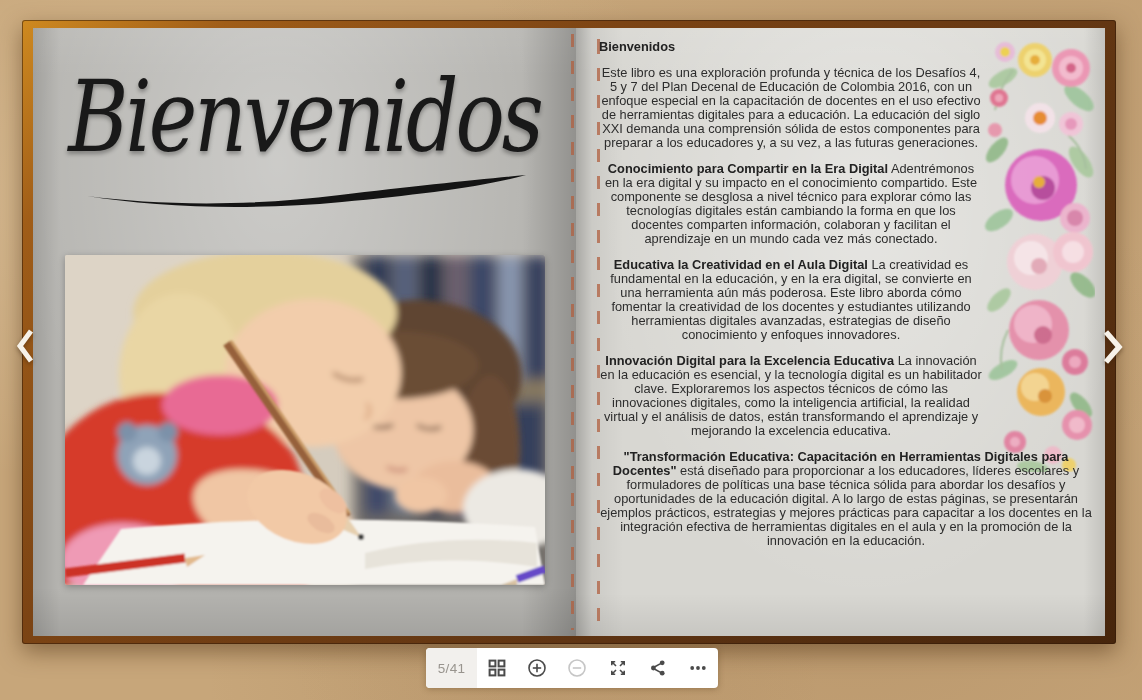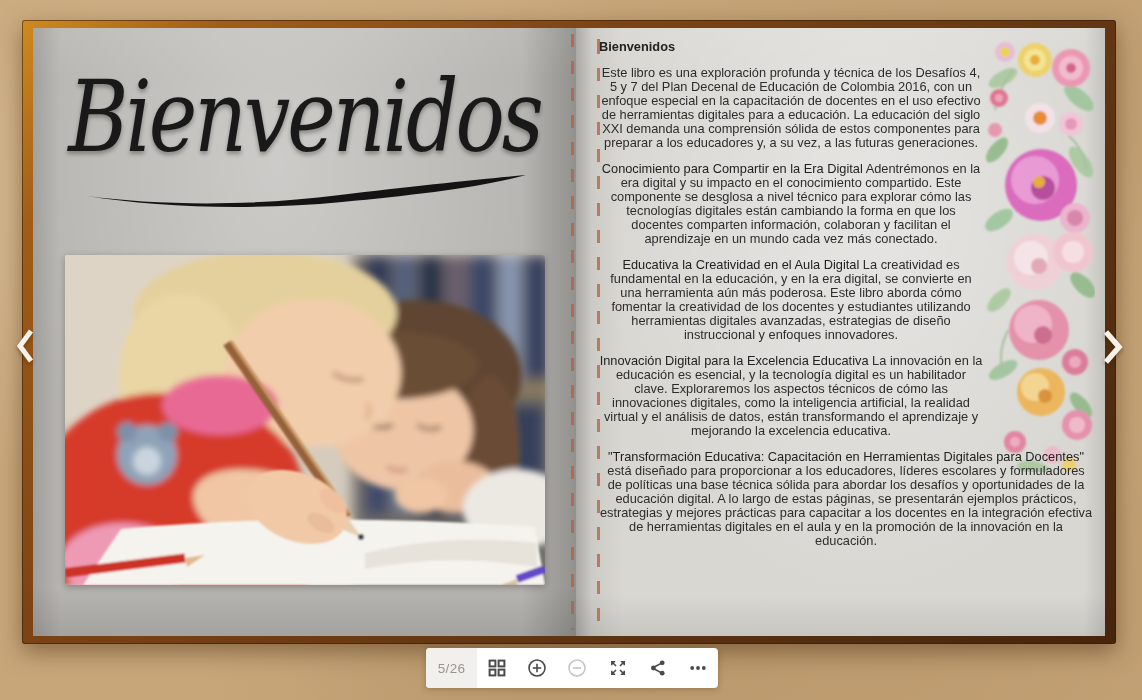--- a/index.html
+++ b/index.html
@@ -58,21 +58,21 @@
     box-shadow:0 2px 7px rgba(0,0,0,.28);
   }
   
   .rp-text{
     position:absolute;left:23px;top:12px;width:494px;
     font-size:12.8px;line-height:14px;color:#2d2d2d;
   }
   .rp-text h3{margin:0 0 12px 0;font-size:12.8px;line-height:14px;font-weight:bold;color:#222;}
   .rp-text p{margin:0 0 12px 0;text-align:center;}
   .rp-text p.narrow{max-width:384px;}
-  .rp-text b{font-weight:normal;color:#222;}
+  .rp-text b{font-weight:bold;color:#222;}
   .floral{position:absolute;right:10px;top:2px;pointer-events:none;}
   
   .nav-arrow{position:absolute;cursor:pointer;filter:drop-shadow(0 2px 2px rgba(60,35,10,.45));}
   .nav-prev{left:14px;top:327px;}
   .nav-next{left:1100px;top:328px;}
   
   .toolbar{
     position:absolute;left:426px;top:648px;width:292px;height:40px;
     background:#ffffff;border-radius:4px;display:flex;align-items:stretch;
     box-shadow:0 1px 6px rgba(90,60,25,.38);
@@ -237,21 +237,21 @@
           <circle cx="32" cy="412" r="5" fill="#f0a8c0"></circle>
         <circle cx="70" cy="425" r="9" fill="#f0b8c8"></circle>
         <circle cx="86" cy="435" r="7" fill="#f0d060"></circle>
       </g>
     </svg>
 
     <div class="rp-text">
       <h3>Bienvenidos</h3>
       <p class="narrow"><b></b> <span>Este libro es una exploración profunda y técnica de los Desafíos 4, 5 y 7 del Plan Decenal de Educación de Colombia 2016, con un enfoque especial en la capacitación de docentes en el uso efectivo de herramientas digitales para a educación. La educación del siglo XXI demanda una comprensión sólida de estos componentes para preparar a los educadores y, a su vez, a las futuras generaciones.</span></p>
       <p class="narrow"><b>Conocimiento para Compartir en la Era Digital</b> <span>Adentrémonos en la era digital y su impacto en el conocimiento compartido. Este componente se desglosa a nivel técnico para explorar cómo las tecnologías digitales están cambiando la forma en que los docentes comparten información, colaboran y facilitan el aprendizaje en un mundo cada vez más conectado.</span></p>
-      <p class="narrow"><b>Educativa la Creatividad en el Aula Digital</b> <span>La creatividad es fundamental en la educación, y en la era digital, se convierte en una herramienta aún más poderosa. Este libro aborda cómo fomentar la creatividad de los docentes y estudiantes utilizando herramientas digitales avanzadas, estrategias de diseño instruccional y enfoques innovadores.</span></p>
+      <p class="narrow"><b>Educativa la Creatividad en el Aula Digital</b> <span>La creatividad es fundamental en la educación, y en la era digital, se convierte en una herramienta aún más poderosa. Este libro aborda cómo fomentar la creatividad de los docentes y estudiantes utilizando herramientas digitales avanzadas, estrategias de diseño conocimiento y enfoques innovadores.</span></p>
       <p class="narrow"><b>Innovación Digital para la Excelencia Educativa</b> <span>La innovación en la educación es esencial, y la tecnología digital es un habilitador clave. Exploraremos los aspectos técnicos de cómo las innovaciones digitales, como la inteligencia artificial, la realidad virtual y el análisis de datos, están transformando el aprendizaje y mejorando la excelencia educativa.</span></p>
       <p><b>"Transformación Educativa: Capacitación en Herramientas Digitales para Docentes"</b> <span>está diseñado para proporcionar a los educadores, líderes escolares y formuladores de políticas una base técnica sólida para abordar los desafíos y oportunidades de la educación digital. A lo largo de estas páginas, se presentarán ejemplos prácticos, estrategias y mejores prácticas para capacitar a los docentes en la integración efectiva de herramientas digitales en el aula y en la promoción de la innovación en la educación.</span></p>
     </div>
   </div>
 </div>
 
 <div class="nav-arrow nav-prev">
   <svg width="22" height="38" viewBox="0 0 22 38">
     <polyline points="17,4 6,19 17,34" fill="none" stroke="#f7f2e9" stroke-width="5"></polyline>
   </svg>
@@ -259,21 +259,21 @@
 <div class="nav-arrow nav-next">
   <svg width="26" height="38" viewBox="0 0 26 38">
     <polyline points="6,4 19,19 6,34" fill="none" stroke="#f7f2e9" stroke-width="5.5"></polyline>
   </svg>
 </div>
 
 <div class="toolbar">
   <div class="page-indicator">
       <span>5</span>
       <span>/</span>
-      <span>26</span>
+      <span>41</span>
     </div>
 
   <div class="tool-btn">
     <svg width="20" height="20" viewBox="0 0 20 20">
       <g fill="none" stroke="#4a4a4a" stroke-width="2">
         <rect x="2.6" y="2.6" width="5.8" height="5.8"></rect>
         <rect x="11.6" y="2.6" width="5.8" height="5.8"></rect>
         <rect x="2.6" y="11.6" width="5.8" height="5.8"></rect>
         <rect x="11.6" y="11.6" width="5.8" height="5.8"></rect>
       </g>

